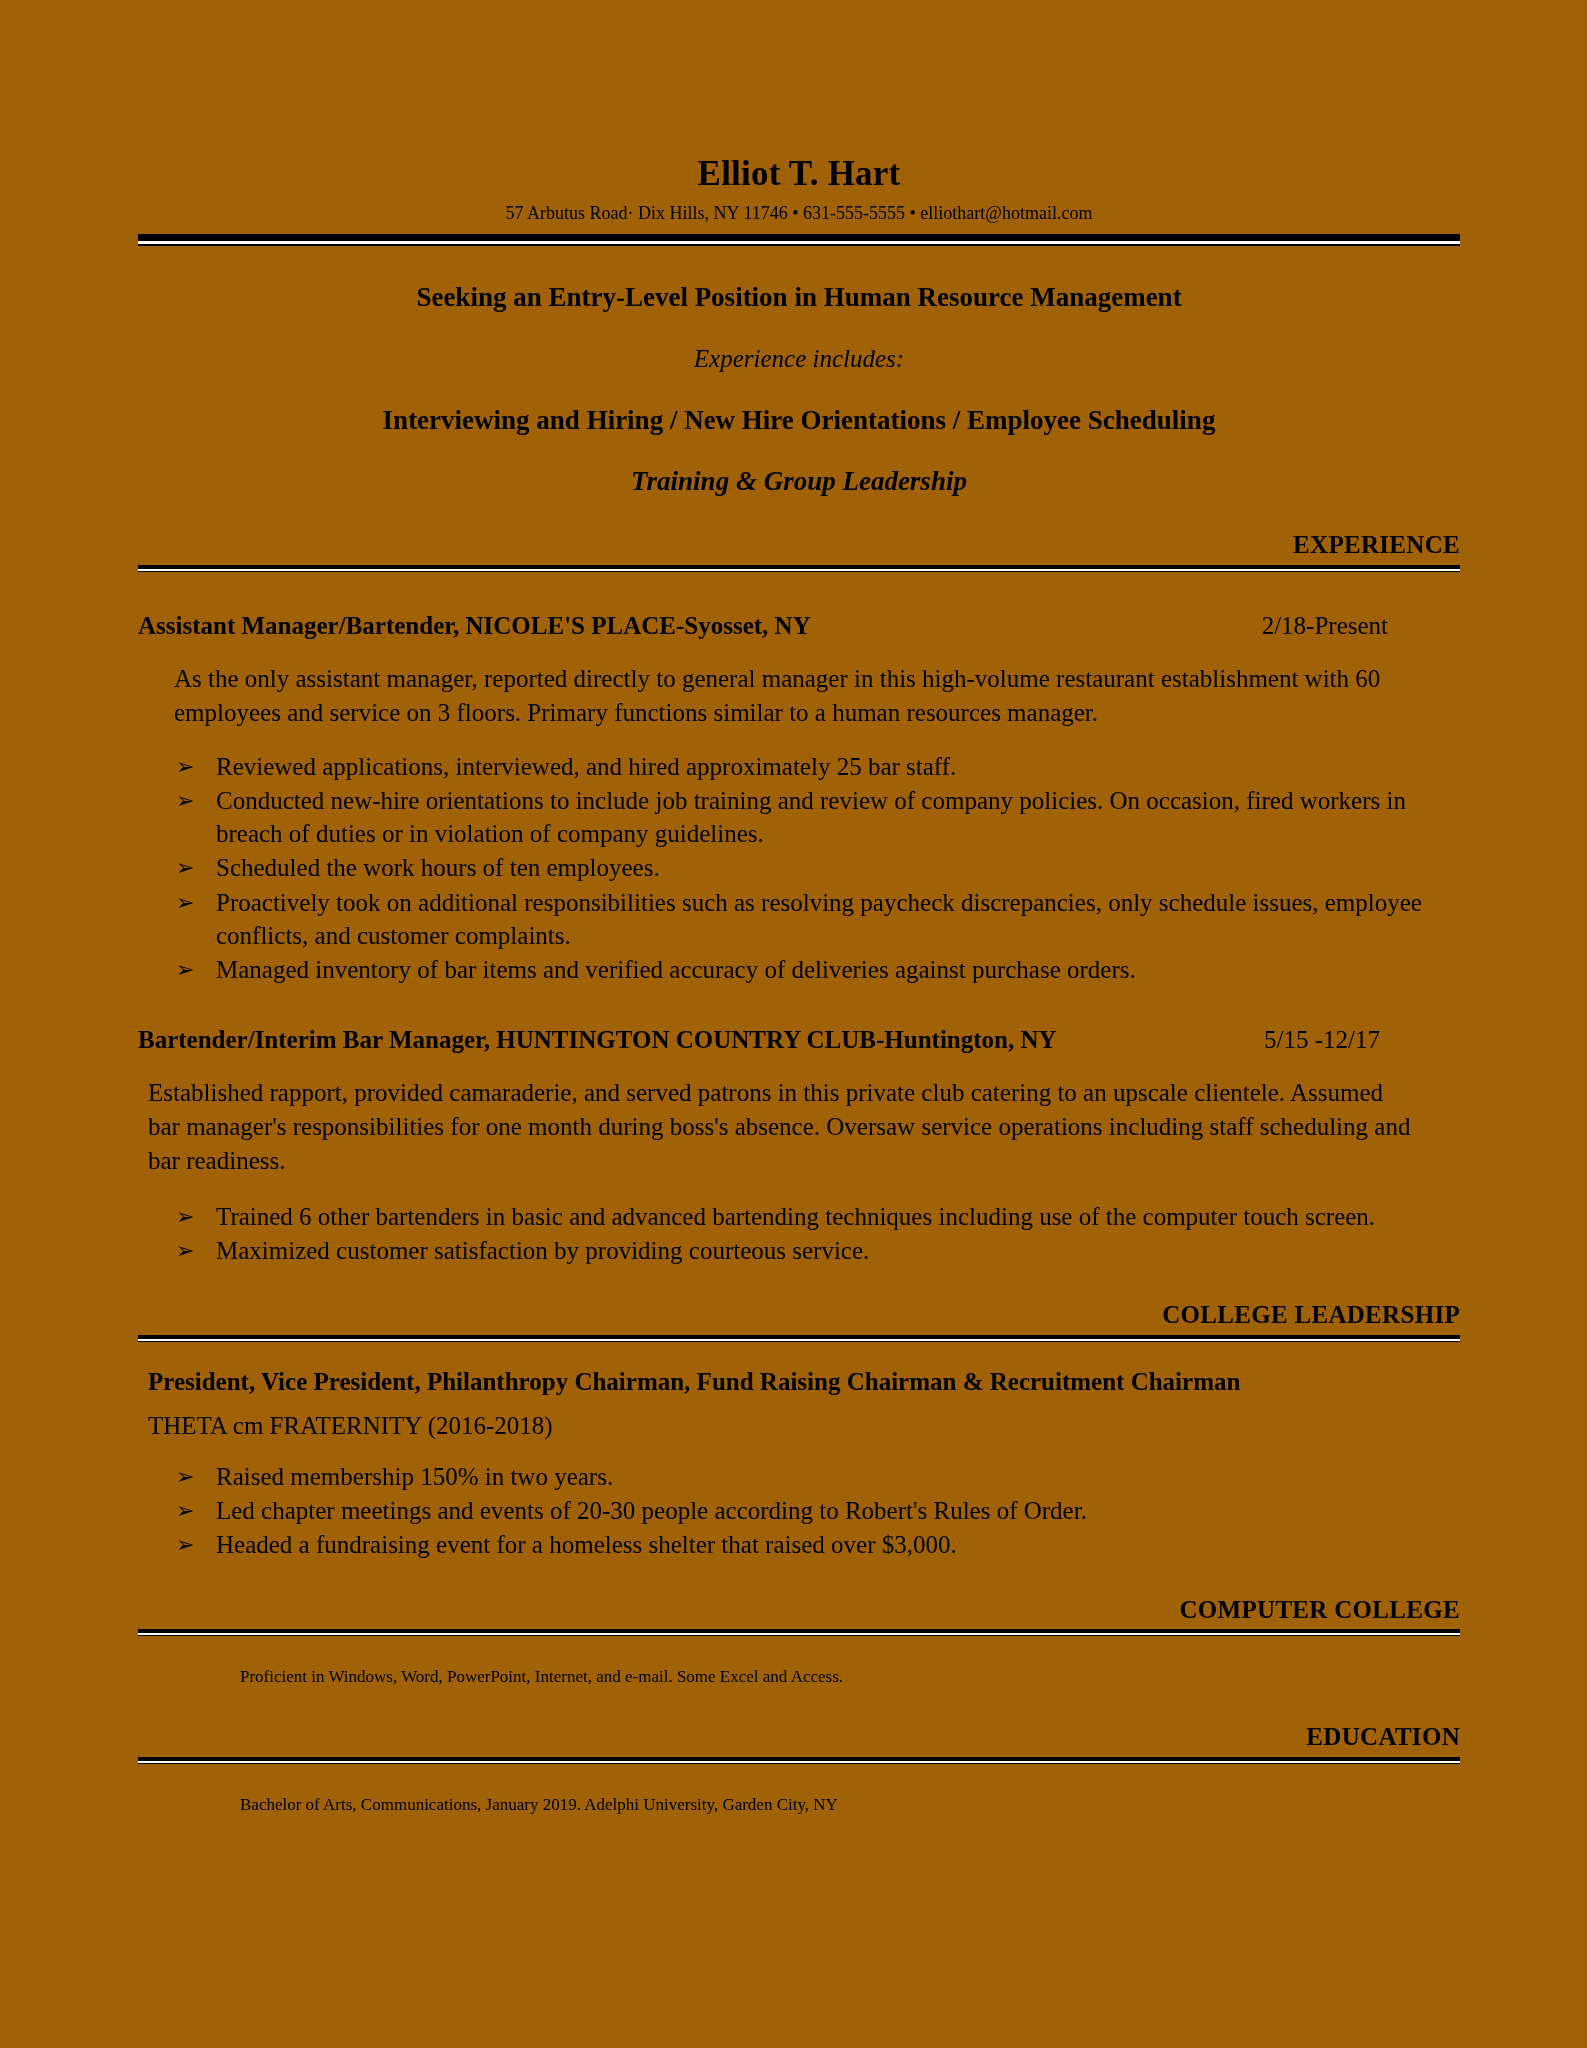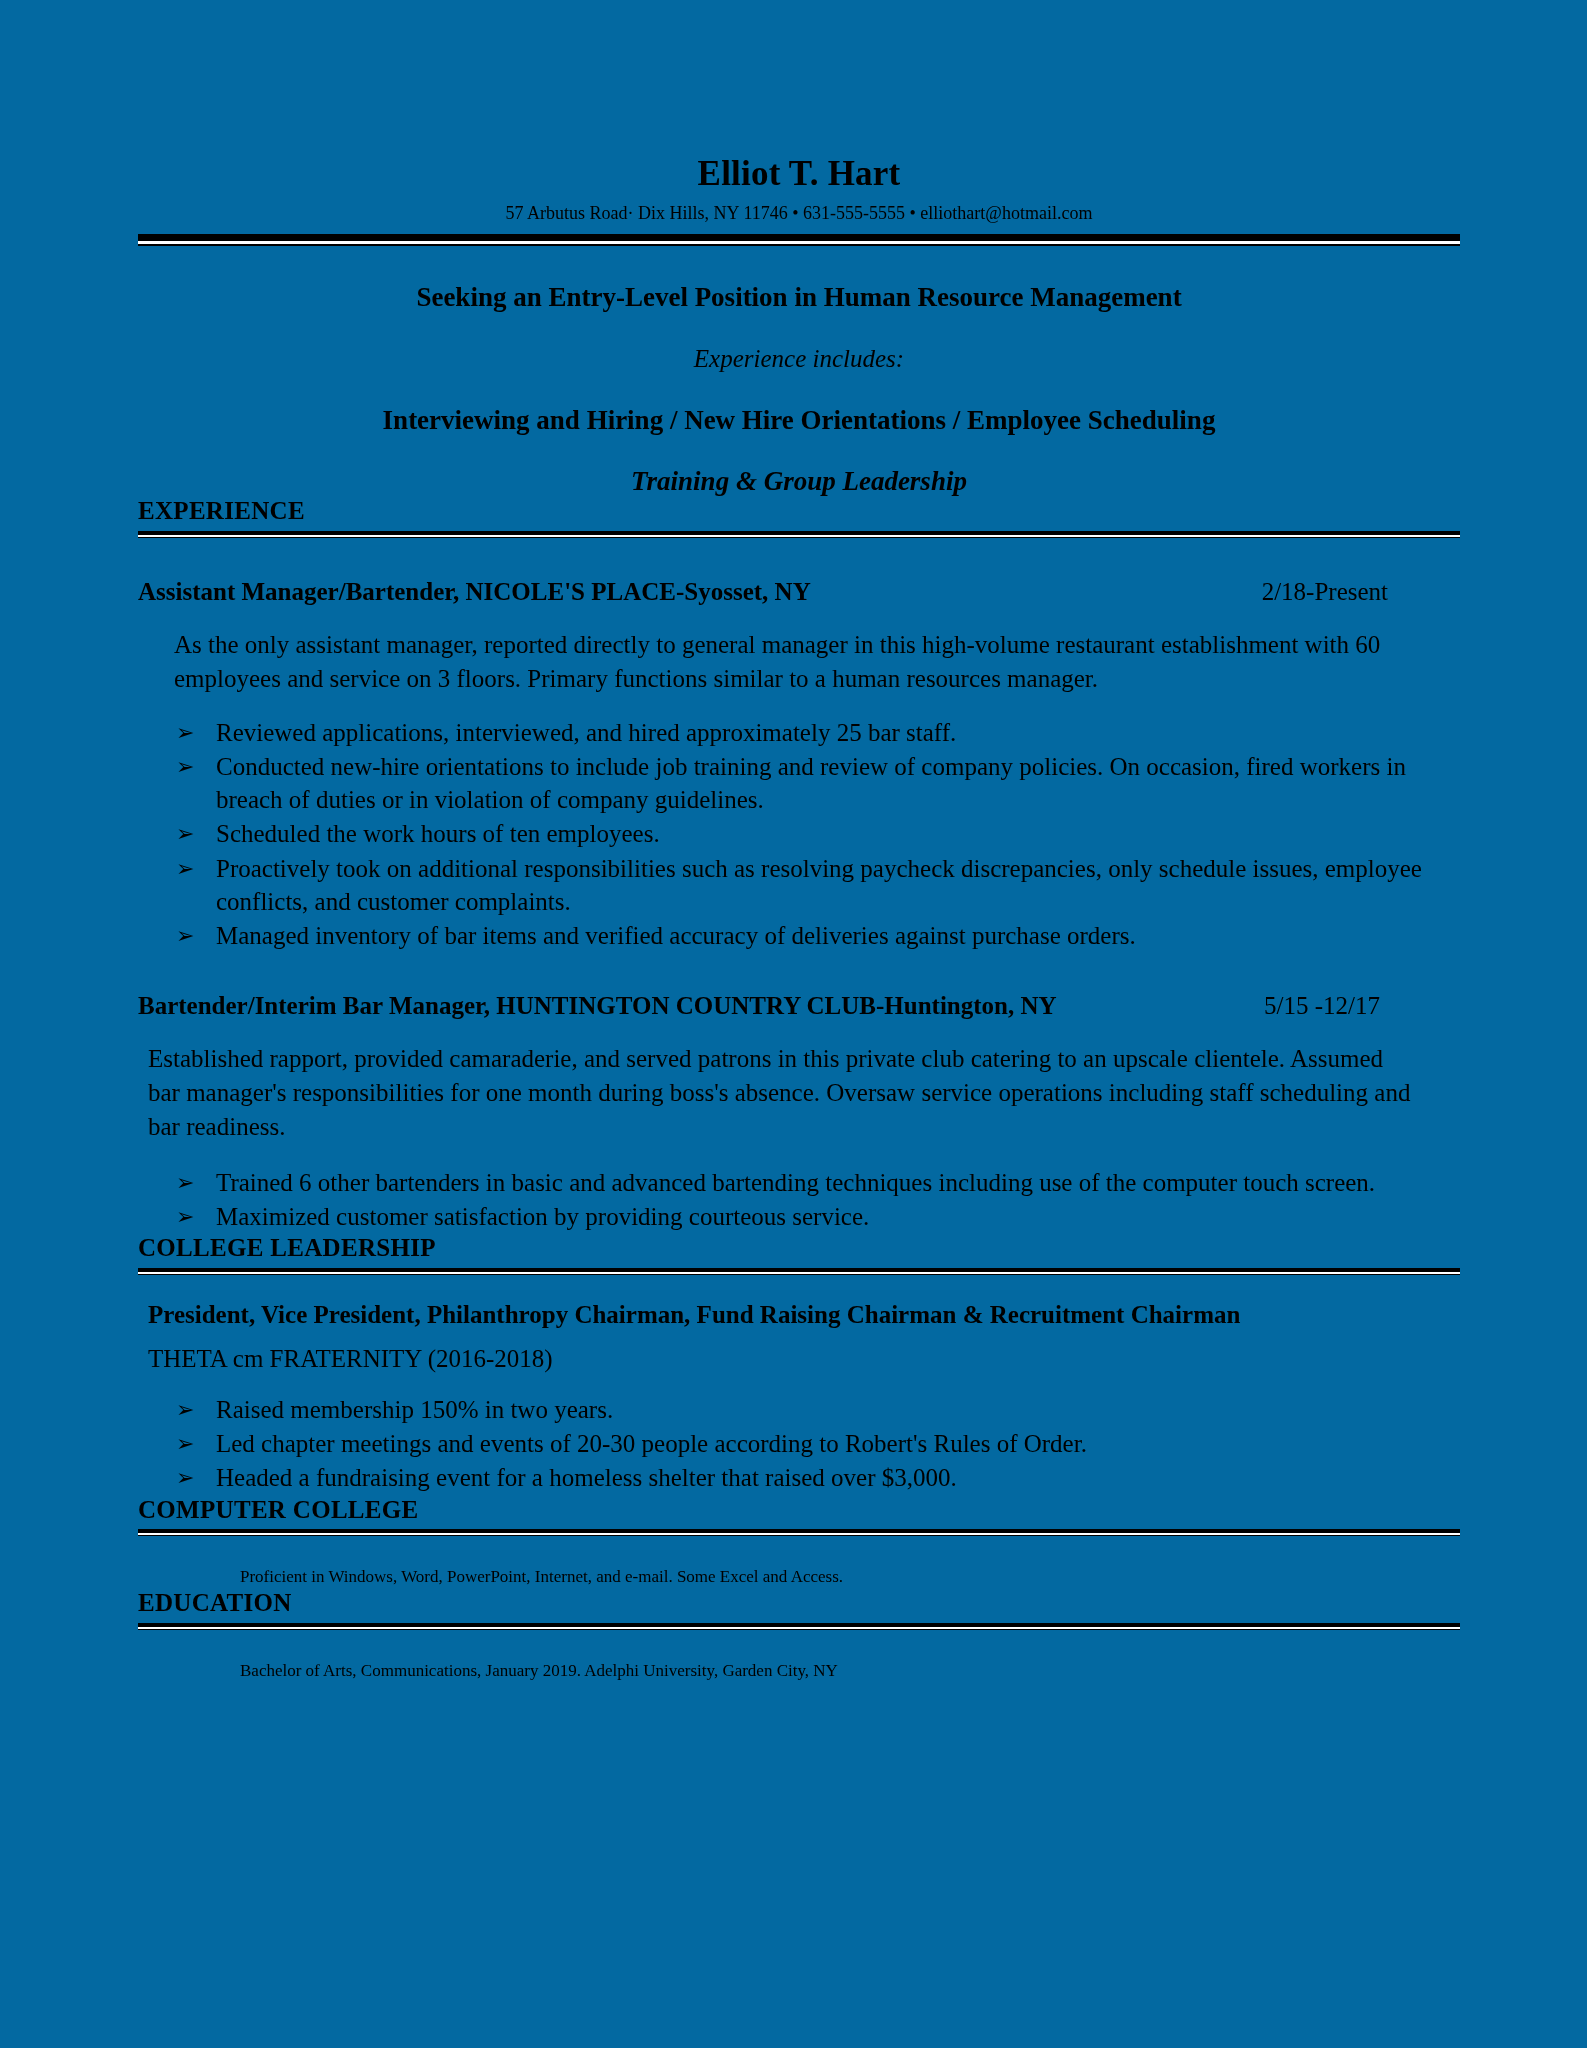--- a/index.html
+++ b/index.html
@@ -11,21 +11,21 @@
   body {
     font-family: "Liberation Serif", "DejaVu Serif", serif;
     color: #000000;
     -webkit-font-smoothing: antialiased;
   }
   .page {
     position: relative;
     width: 1587px;
     height: 2048px;
     margin: 0 auto;
-    background: #0369a1;
+    background: #a16207;
     box-sizing: border-box;
     padding: 0;
     overflow: hidden;
   }
   .content {
     position: absolute;
     left: 138px;
     top: 0;
     width: 1322px;
   }
@@ -81,20 +81,22 @@
     font-weight: bold;
     margin-top: 32px;
   }
   .specialty.second {
     margin-top: 30px;
     font-style: italic;
   }
 
   
   .section {
+    margin-top: 34px;
+    text-align: right;
   }
   .section-title {
     font-size: 25px;
     font-weight: bold;
     letter-spacing: 0.3px;
     line-height: 1.15;
   }
   .section-rule {
     margin-top: 5px;
     width: 100%;

